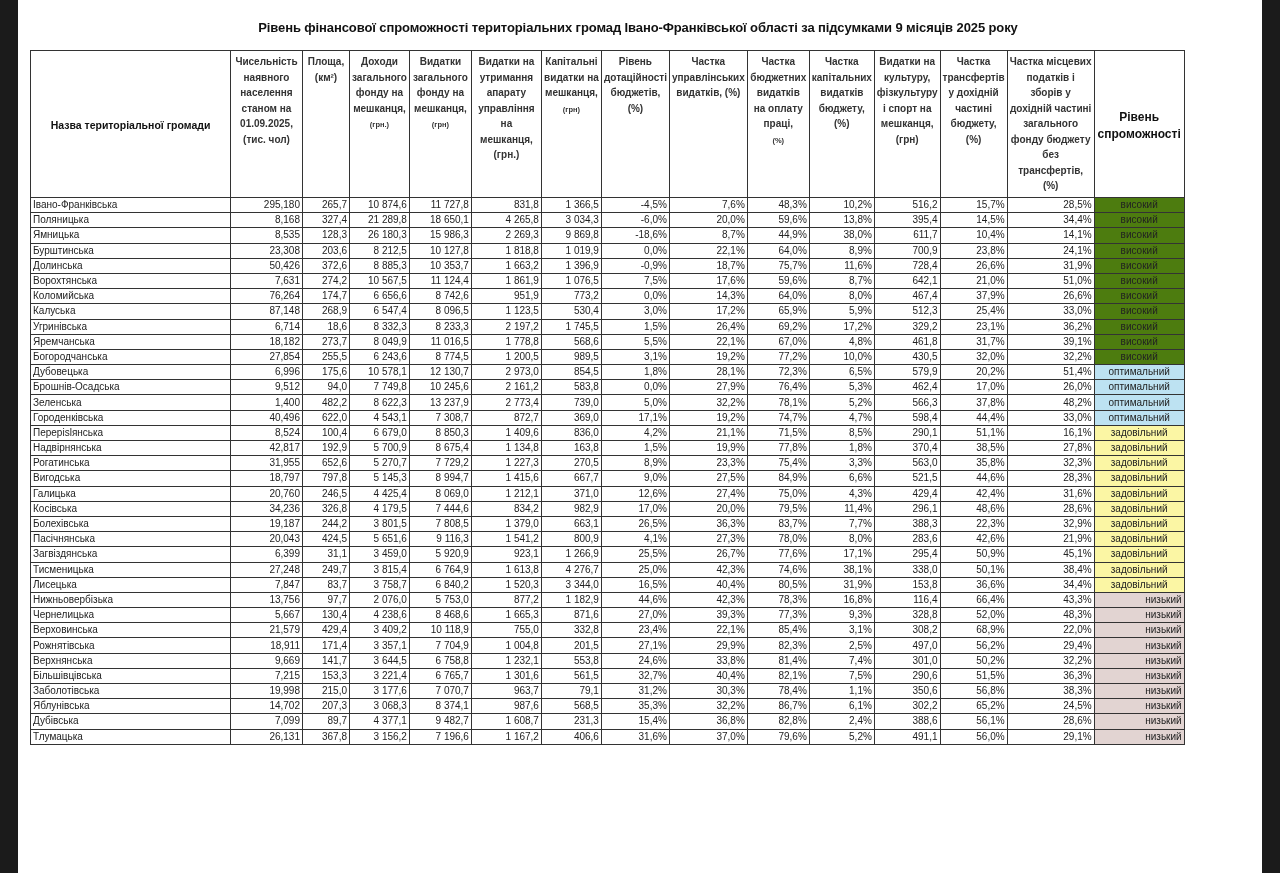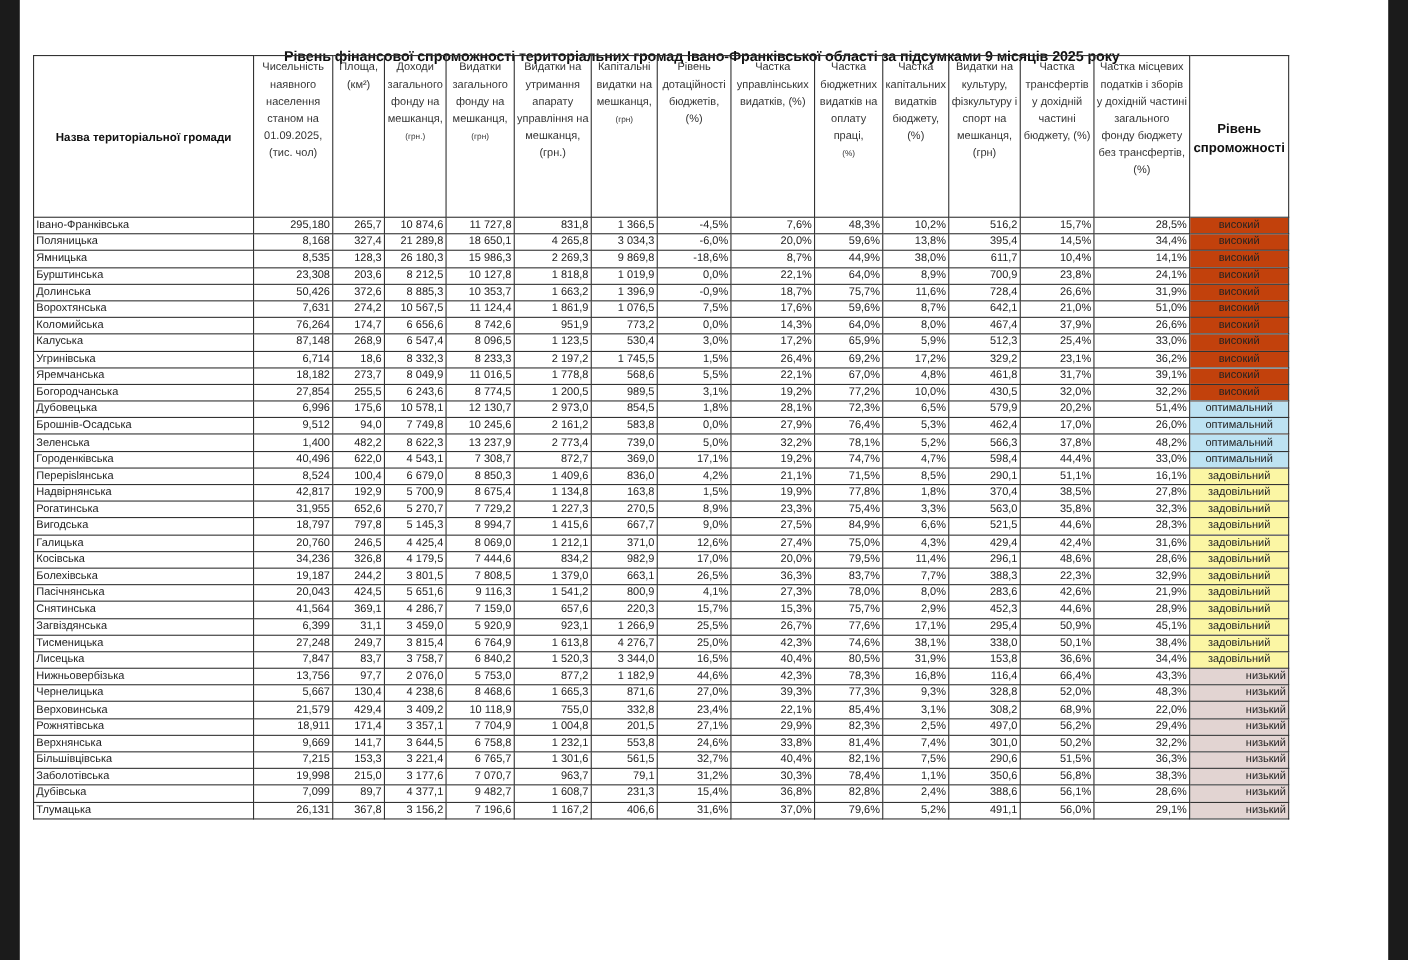--- a/index.html
+++ b/index.html
@@ -6,42 +6,42 @@
   body {
     width: 1280px; height: 873px; overflow: hidden;
     background: #1b1b1b;
     font-family: "Liberation Sans", "DejaVu Sans", sans-serif;
   }
   .page {
     position: absolute; left: 18px; top: 0; width: 1244px; height: 873px;
     background: #ffffff;
   }
   .title {
-    position: absolute; left: 0; top: 43px; width: 1276px;
+    position: absolute; left: 0; top: 20px; width: 1276px;
     text-align: center; font-size: 13px; font-weight: bold; color: #111;
     letter-spacing: -0.1px;
   }
   table {
     position: absolute; left: 30px; top: 50px;
     border-collapse: collapse; table-layout: fixed;
     font-size: 10px; color: #222;
   }
   th, td { border: 1px solid #333; padding: 0 2px; overflow: hidden; white-space: nowrap; }
   th {
-    font-weight: normal; vertical-align: top; text-align: center;
+    font-weight: bold; vertical-align: top; text-align: center;
     white-space: normal; line-height: 15.5px; padding-top: 3px;
     font-size: 10px; height: 143px; color: #333;
   }
   th .small { font-size: 7.5px; margin-top: 11px; }
   th.name-h { vertical-align: middle; font-weight: bold; font-size: 10.5px; color: #111; }
   th.level-h { vertical-align: middle; font-weight: bold; font-size: 12px; color: #111; line-height: 17px; }
   td { height: 14.2px; line-height: 14px; text-align: right; }
   td.name { text-align: left; }
   td.level { text-align: center; font-size: 10px; color: #222; }
-  td.level.high { background: #c2410c; }
+  td.level.high { background: #4d7c0f; }
   td.level.optimal { background: #bde2f2; }
   td.level.satisfactory { background: #fbf6a4; }
   td.level.low { background: #e2d4d2; text-align: right; }
 </style>
 </head>
 <body>
 
 <div class="page"></div>
 <div class="title">Рівень фінансової спроможності територіальних громад Івано-Франківської області за підсумками 9 місяців 2025 року</div>
 
@@ -468,37 +468,20 @@
         <td>4,1%</td>
         <td>27,3%</td>
         <td>78,0%</td>
         <td>8,0%</td>
         <td>283,6</td>
         <td>42,6%</td>
         <td>21,9%</td>
         <td class="level satisfactory">задовільний</td>
       </tr>
       <tr>
-        <td class="name">Снятинська</td>
-        <td>41,564</td>
-        <td>369,1</td>
-        <td>4 286,7</td>
-        <td>7 159,0</td>
-        <td>657,6</td>
-        <td>220,3</td>
-        <td>15,7%</td>
-        <td>15,3%</td>
-        <td>75,7%</td>
-        <td>2,9%</td>
-        <td>452,3</td>
-        <td>44,6%</td>
-        <td>28,9%</td>
-        <td class="level satisfactory">задовільний</td>
-      </tr>
-      <tr>
         <td class="name">Загвіздянська</td>
         <td>6,399</td>
         <td>31,1</td>
         <td>3 459,0</td>
         <td>5 920,9</td>
         <td>923,1</td>
         <td>1 266,9</td>
         <td>25,5%</td>
         <td>26,7%</td>
         <td>77,6%</td>
@@ -655,20 +638,37 @@
         <td>31,2%</td>
         <td>30,3%</td>
         <td>78,4%</td>
         <td>1,1%</td>
         <td>350,6</td>
         <td>56,8%</td>
         <td>38,3%</td>
         <td class="level low">низький</td>
       </tr>
       <tr>
+        <td class="name">Яблунівська</td>
+        <td>14,702</td>
+        <td>207,3</td>
+        <td>3 068,3</td>
+        <td>8 374,1</td>
+        <td>987,6</td>
+        <td>568,5</td>
+        <td>35,3%</td>
+        <td>32,2%</td>
+        <td>86,7%</td>
+        <td>6,1%</td>
+        <td>302,2</td>
+        <td>65,2%</td>
+        <td>24,5%</td>
+        <td class="level low">низький</td>
+      </tr>
+      <tr>
         <td class="name">Дубівська</td>
         <td>7,099</td>
         <td>89,7</td>
         <td>4 377,1</td>
         <td>9 482,7</td>
         <td>1 608,7</td>
         <td>231,3</td>
         <td>15,4%</td>
         <td>36,8%</td>
         <td>82,8%</td>

